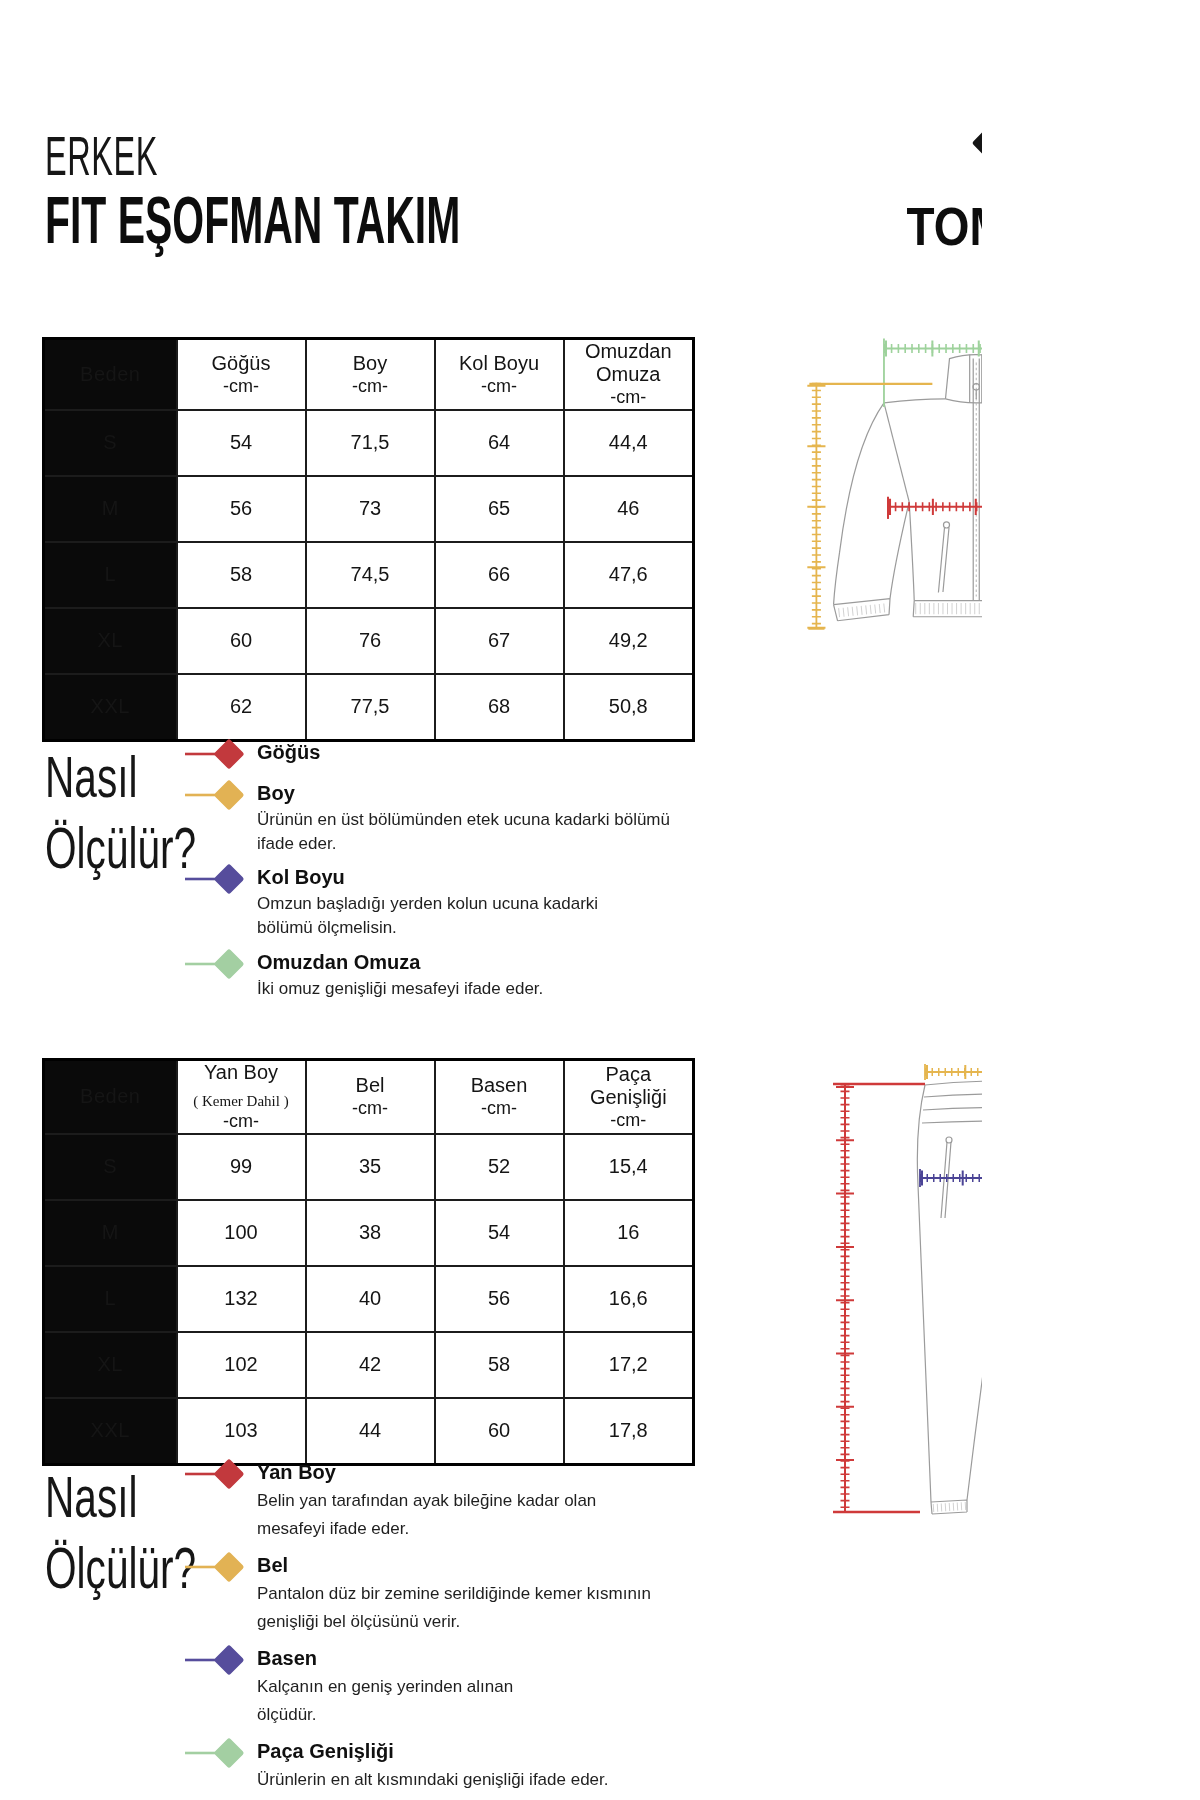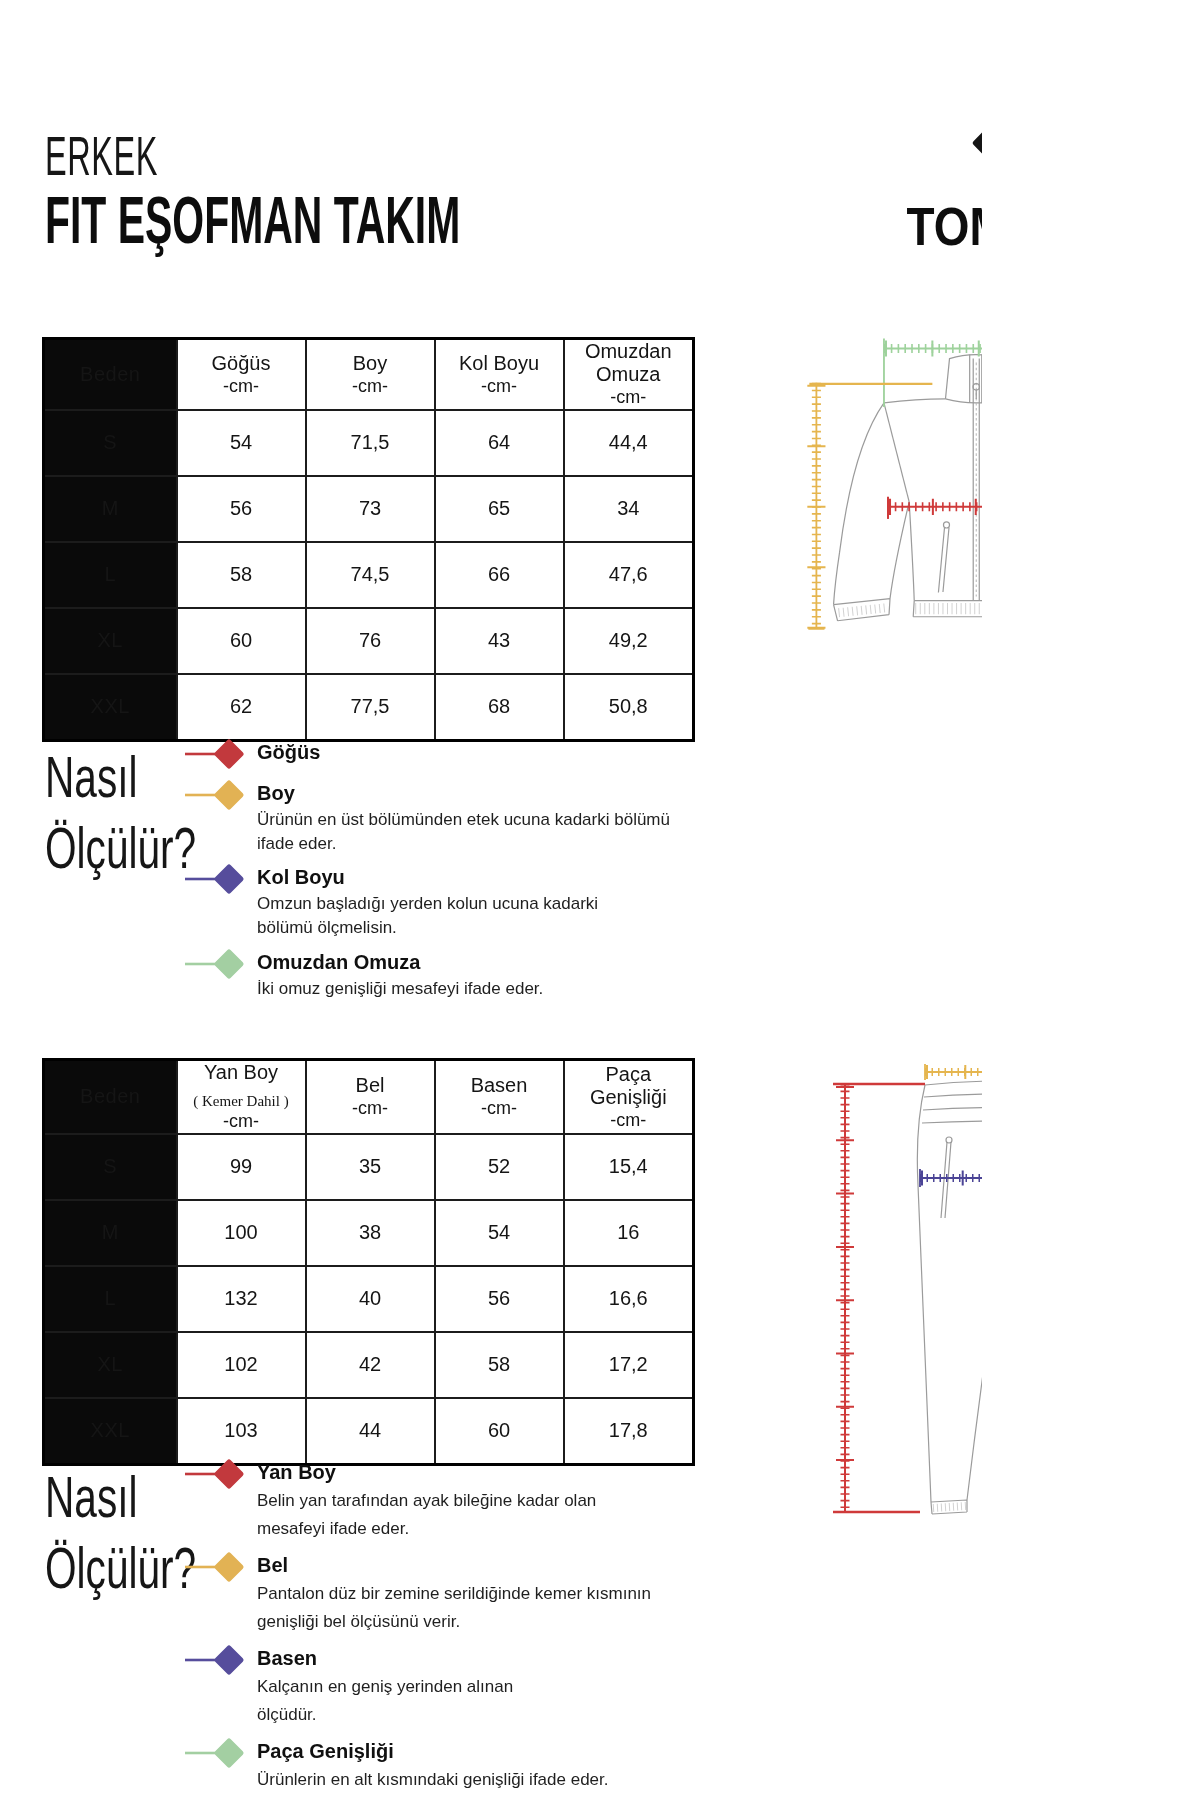--- a/index.html
+++ b/index.html
@@ -127,34 +127,34 @@
       <td>54</td>
       <td>71,5</td>
       <td>64</td>
       <td>44,4</td>
     </tr>
     <tr class="data-row">
       <th class="size-col">M</th>
       <td>56</td>
       <td>73</td>
       <td>65</td>
-      <td>34</td>
+      <td>46</td>
     </tr>
     <tr class="data-row">
       <th class="size-col">L</th>
       <td>58</td>
       <td>74,5</td>
       <td>66</td>
       <td>47,6</td>
     </tr>
     <tr class="data-row">
       <th class="size-col">XL</th>
       <td>60</td>
       <td>76</td>
-      <td>43</td>
+      <td>67</td>
       <td>49,2</td>
     </tr>
     <tr class="data-row">
       <th class="size-col">XXL</th>
       <td>62</td>
       <td>77,5</td>
       <td>68</td>
       <td>50,8</td>
     </tr>
   </tbody>

